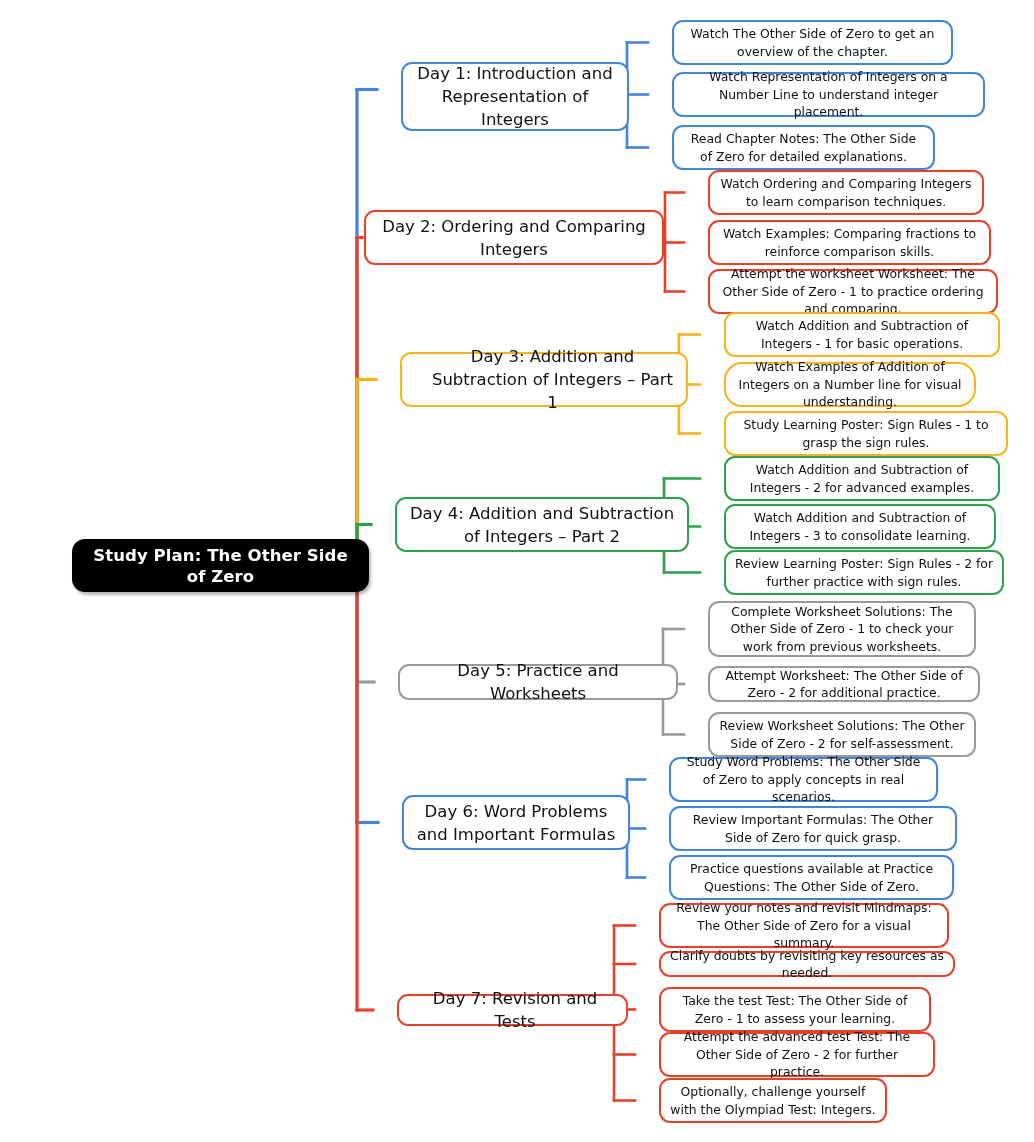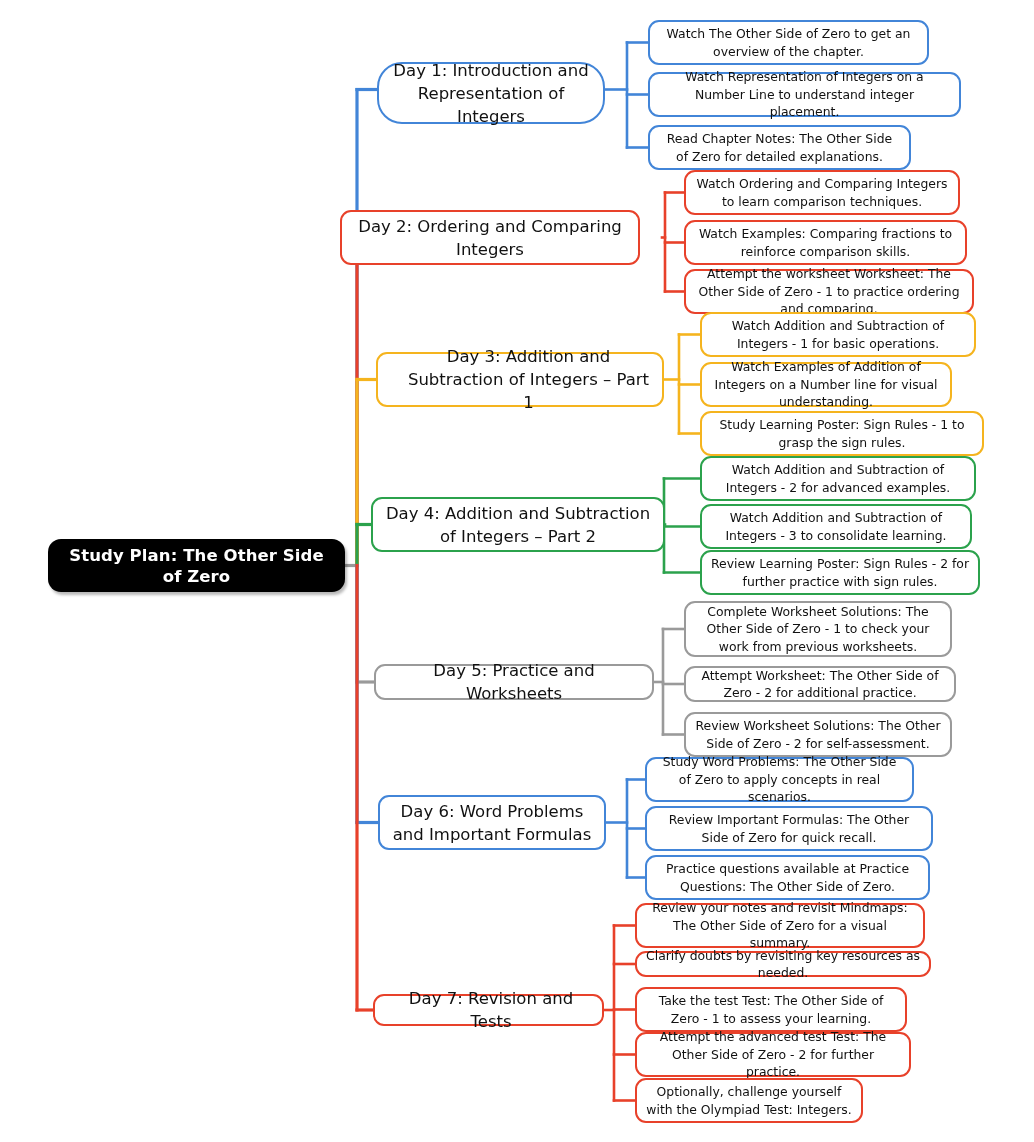--- a/index.html
+++ b/index.html
@@ -5,21 +5,21 @@
   html,body{margin:0;padding:0;}
   body{
     width:1034px;height:1142px;background:#ffffff;
     font-family:"DejaVu Sans","Liberation Sans",sans-serif;
     position:relative;overflow:hidden;
   }
   #stage{position:absolute;left:0;top:0;width:1034px;height:1142px;}
   svg.links{position:absolute;left:0;top:0;width:1034px;height:1142px;pointer-events:none;}
 
   .node{position:absolute;box-sizing:border-box;display:flex;align-items:center;
-        justify-content:center;text-align:center;border-radius:11px;background:#fff;}
+        justify-content:center;text-align:center;border-radius:11px;background:#fff;margin-left:24px;}
 
   
   .root{
     background:#000;color:#fff;border:none;border-radius:13px;
     font-weight:bold;font-size:16.5px;line-height:21px;letter-spacing:.1px;
     padding:4px 10px;
     box-shadow:2px 3px 3px rgba(0,0,0,.28);
   }
 
   
@@ -102,43 +102,43 @@
       <path d="M614 925.5L635 925.5" stroke="#e8412a" stroke-width="2.6" stroke-linecap="square" fill="none"></path>
       <path d="M614 964L635 964" stroke="#e8412a" stroke-width="2.6" stroke-linecap="square" fill="none"></path>
       <path d="M614 1009.5L635 1009.5" stroke="#e8412a" stroke-width="2.6" stroke-linecap="square" fill="none"></path>
       <path d="M614 1054.5L635 1054.5" stroke="#e8412a" stroke-width="2.6" stroke-linecap="square" fill="none"></path>
       <path d="M614 1100.5L635 1100.5" stroke="#e8412a" stroke-width="2.6" stroke-linecap="square" fill="none"></path>
     </svg>
 
   <div class="node root" id="root-node" style="left: 48px; top: 539px; width: 297px; height: 53px;">Study Plan: The Other Side of Zero</div>
 
   <div id="nodes">
-      <div class="node branch c-blue" style="left: 377px; top: 62px; width: 228px; height: 62px; border-radius: 25px;">Day 1: Introduction and Representation of Integers</div>
+      <div class="node branch c-blue" style="left: 377px; top: 62px; width: 228px; height: 69px;">Day 1: Introduction and Representation of Integers</div>
       <div class="node leaf c-blue" style="left: 648px; top: 20px; width: 281px; height: 45px;">Watch The Other Side of Zero to get an overview of the chapter.</div>
       <div class="node leaf c-blue" style="left: 648px; top: 72px; width: 313px; height: 45px;">Watch Representation of Integers on a Number Line to understand integer placement.</div>
       <div class="node leaf c-blue" style="left: 648px; top: 125px; width: 263px; height: 45px;">Read Chapter Notes: The Other Side of Zero for detailed explanations.</div>
       <div class="node branch c-red" style="left: 340px; top: 210px; width: 300px; height: 55px; text-align: center;">Day 2: Ordering and Comparing Integers</div>
       <div class="node leaf c-red" style="left: 684px; top: 170px; width: 276px; height: 45px;">Watch Ordering and Comparing Integers to learn comparison techniques.</div>
       <div class="node leaf c-red" style="left: 684px; top: 220px; width: 283px; height: 45px;">Watch Examples: Comparing fractions to reinforce comparison skills.</div>
       <div class="node leaf c-red" style="left: 684px; top: 269px; width: 290px; height: 45px;">Attempt the worksheet Worksheet: The Other Side of Zero - 1 to practice ordering and comparing.</div>
       <div class="node branch c-yellow" style="left: 376px; top: 352px; width: 288px; height: 55px; padding-left: 28px;">Day 3: Addition and Subtraction of Integers – Part 1</div>
       <div class="node leaf c-yellow" style="left: 700px; top: 312px; width: 276px; height: 45px;">Watch Addition and Subtraction of Integers - 1 for basic operations.</div>
-      <div class="node leaf c-yellow" style="left: 700px; top: 362px; width: 252px; height: 45px;">Watch Examples of Addition of Integers on a Number line for visual understanding.</div>
+      <div class="node leaf c-yellow" style="left: 700px; top: 362px; width: 252px; height: 45px; border-radius: 18px;">Watch Examples of Addition of Integers on a Number line for visual understanding.</div>
       <div class="node leaf c-yellow" style="left: 700px; top: 411px; width: 284px; height: 45px;">Study Learning Poster: Sign Rules - 1 to grasp the sign rules.</div>
       <div class="node branch c-green" style="left: 371px; top: 497px; width: 294px; height: 55px;">Day 4: Addition and Subtraction of Integers – Part 2</div>
       <div class="node leaf c-green" style="left: 700px; top: 456px; width: 276px; height: 45px;">Watch Addition and Subtraction of Integers - 2 for advanced examples.</div>
       <div class="node leaf c-green" style="left: 700px; top: 504px; width: 272px; height: 45px;">Watch Addition and Subtraction of Integers - 3 to consolidate learning.</div>
       <div class="node leaf c-green" style="left: 700px; top: 550px; width: 280px; height: 45px;">Review Learning Poster: Sign Rules - 2 for further practice with sign rules.</div>
       <div class="node branch c-gray" style="left: 374px; top: 664px; width: 280px; height: 36px;">Day 5: Practice and Worksheets</div>
       <div class="node leaf c-gray" style="left: 684px; top: 601px; width: 268px; height: 56px;">Complete Worksheet Solutions: The Other Side of Zero - 1 to check your work from previous worksheets.</div>
       <div class="node leaf c-gray" style="left: 684px; top: 666px; width: 272px; height: 36px;">Attempt Worksheet: The Other Side of Zero - 2 for additional practice.</div>
       <div class="node leaf c-gray" style="left: 684px; top: 712px; width: 268px; height: 45px;">Review Worksheet Solutions: The Other Side of Zero - 2 for self-assessment.</div>
       <div class="node branch c-blue" style="left: 378px; top: 795px; width: 228px; height: 55px;">Day 6: Word Problems and Important Formulas</div>
       <div class="node leaf c-blue" style="left: 645px; top: 757px; width: 269px; height: 45px;">Study Word Problems: The Other Side of Zero to apply concepts in real scenarios.</div>
-      <div class="node leaf c-blue" style="left: 645px; top: 806px; width: 288px; height: 45px;">Review Important Formulas: The Other Side of Zero for quick recall.</div>
+      <div class="node leaf c-blue" style="left: 645px; top: 806px; width: 288px; height: 45px;">Review Important Formulas: The Other Side of Zero for quick grasp.</div>
       <div class="node leaf c-blue" style="left: 645px; top: 855px; width: 285px; height: 45px;">Practice questions available at Practice Questions: The Other Side of Zero.</div>
       <div class="node branch c-red" style="left: 373px; top: 994px; width: 231px; height: 32px; padding-left: 16px;">Day 7: Revision and Tests</div>
       <div class="node leaf c-red" style="left: 635px; top: 903px; width: 290px; height: 45px;">Review your notes and revisit Mindmaps: The Other Side of Zero for a visual summary.</div>
       <div class="node leaf c-red" style="left: 635px; top: 951px; width: 296px; height: 26px;">Clarify doubts by revisiting key resources as needed.</div>
       <div class="node leaf c-red" style="left: 635px; top: 987px; width: 272px; height: 45px;">Take the test Test: The Other Side of Zero - 1 to assess your learning.</div>
       <div class="node leaf c-red" style="left: 635px; top: 1032px; width: 276px; height: 45px;">Attempt the advanced test Test: The Other Side of Zero - 2 for further practice.</div>
       <div class="node leaf c-red" style="left: 635px; top: 1078px; width: 228px; height: 45px;">Optionally, challenge yourself with the Olympiad Test: Integers.</div>
     </div>
 
 

